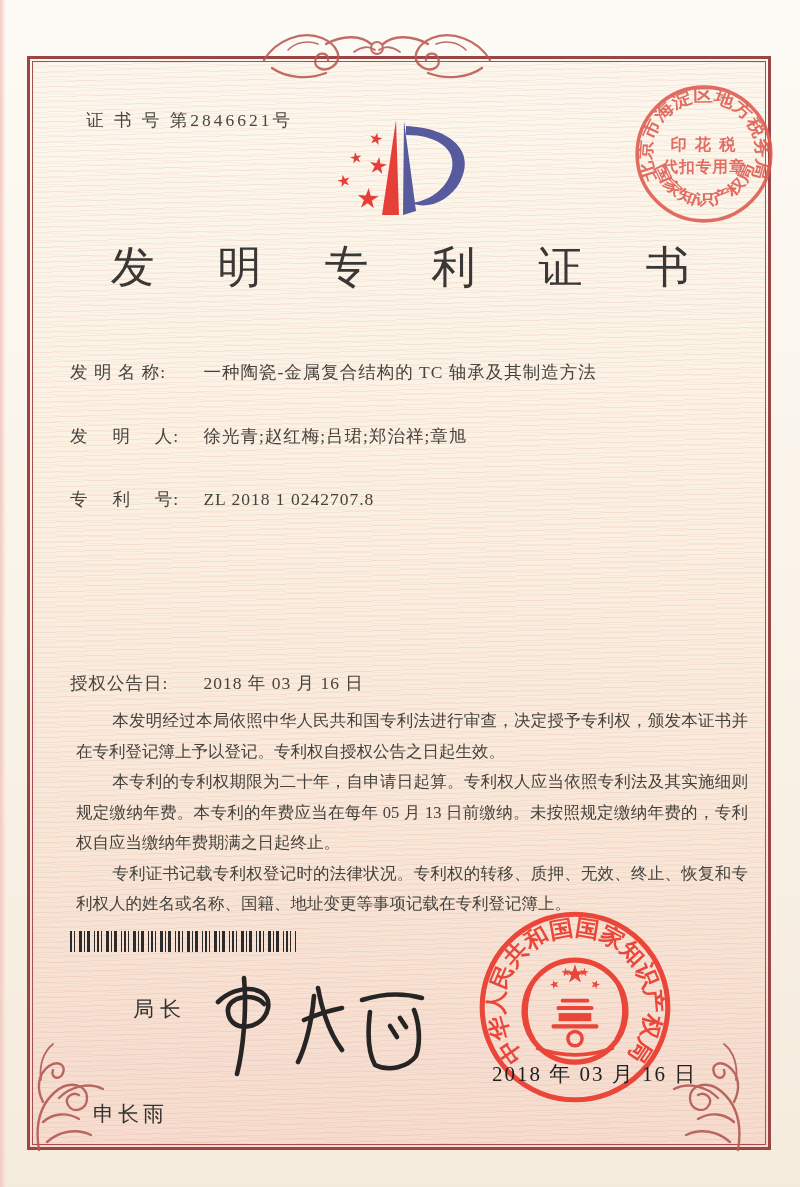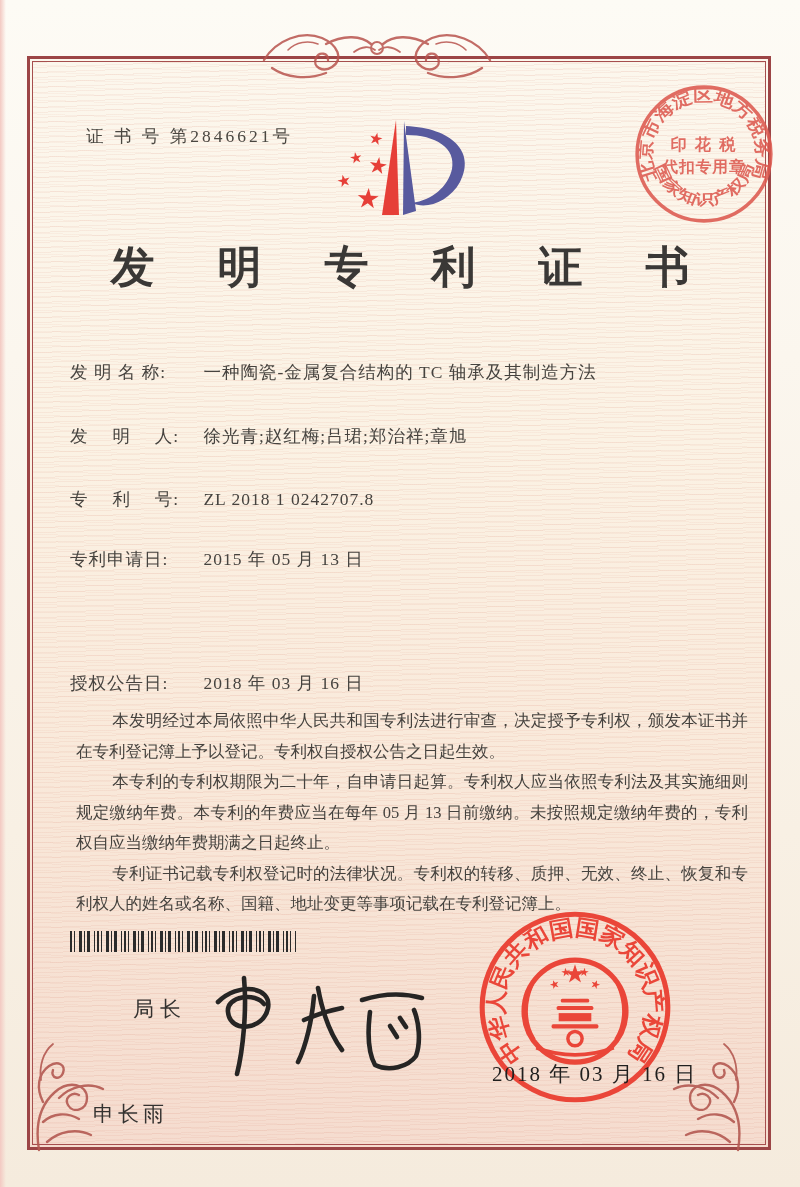--- a/index.html
+++ b/index.html
@@ -11,22 +11,22 @@
   
   .frame{position:absolute;left:27px;top:56px;width:744px;height:1094px;
     border:3px solid #9c4546;box-sizing:border-box;
     background:linear-gradient(180deg,#fcf7ed 0%,#fbf2e4 35%,#f9e9da 65%,#f6e0d2 88%,#f5dccf 100%);}
   .frame-inner{position:absolute;left:2px;top:2px;right:2px;bottom:2px;
     border:1px solid #a64e4e;
     background:
       repeating-linear-gradient(178deg,rgba(214,124,104,0.10) 0 1px,rgba(214,124,104,0) 1px 5px),
       repeating-linear-gradient(2deg,rgba(214,124,104,0.07) 0 1px,rgba(214,124,104,0) 1px 7px);}
   .txt{position:absolute;color:#3e3c3a;}
-  .certno{left:86px;top:124px;font-size:17.5px;letter-spacing:3px;color:#4a4741;}
-  .title{left:0;top:238px;width:100%;text-align:center;font-size:44px;font-weight:700;
+  .certno{left:86px;top:108px;font-size:17.5px;letter-spacing:3px;color:#4a4741;}
+  .title{left:0;top:238px;width:100%;text-align:center;font-size:44px;font-weight:400;
     letter-spacing:26px;text-indent:26px;color:#3a3836;}
   .fieldrow{position:absolute;left:70px;width:660px;font-size:17.5px;color:#46433f;letter-spacing:1px;white-space:nowrap;}
   .fieldrow .lbl{display:inline-block;min-width:128px;}
   .paras{position:absolute;left:76px;top:706px;width:672px;font-size:16.5px;line-height:1.85;color:#45423e;text-align:justify;}
   .paras p{margin:0;text-indent:2.2em;}
   .barcode{position:absolute;left:70px;top:931px;width:226px;height:21px;
     background:repeating-linear-gradient(90deg,
       #2b2b2b 0 2px,transparent 2px 4px,#2b2b2b 4px 5px,transparent 5px 9px,
       #2b2b2b 9px 12px,transparent 12px 14px,#2b2b2b 14px 15px,transparent 15px 17px,
       #2b2b2b 17px 20px,transparent 20px 24px,#2b2b2b 24px 25px,transparent 25px 27px);}
@@ -142,24 +142,20 @@
     <span>徐光青;赵红梅;吕珺;郑治祥;章旭</span>
   </div>
   <div class="fieldrow" style="top:360px">
     <span class="lbl">发 明 名 称:</span>
     <span>一种陶瓷-金属复合结构的 TC 轴承及其制造方法</span>
   </div>
   <div class="fieldrow" style="top:487px">
     <span class="lbl">专　 利　 号:</span>
     <span>ZL 2018 1 0242707.8</span>
   </div>
-  <div class="fieldrow" style="top:547px">
-    <span class="lbl">专利申请日:</span>
-    <span>2015 年 05 月 13 日</span>
-  </div>
   <div class="fieldrow" style="top:671px">
     <span class="lbl">授权公告日:</span>
     <span>2018 年 03 月 16 日</span>
   </div>
 
   <div class="paras">
     <p>本发明经过本局依照中华人民共和国专利法进行审查，决定授予专利权，颁发本证书并在专利登记簿上予以登记。专利权自授权公告之日起生效。</p>
     <p>本专利的专利权期限为二十年，自申请日起算。专利权人应当依照专利法及其实施细则规定缴纳年费。本专利的年费应当在每年 05 月 13 日前缴纳。未按照规定缴纳年费的，专利权自应当缴纳年费期满之日起终止。</p>
     <p>专利证书记载专利权登记时的法律状况。专利权的转移、质押、无效、终止、恢复和专利权人的姓名或名称、国籍、地址变更等事项记载在专利登记簿上。</p>
   </div>

